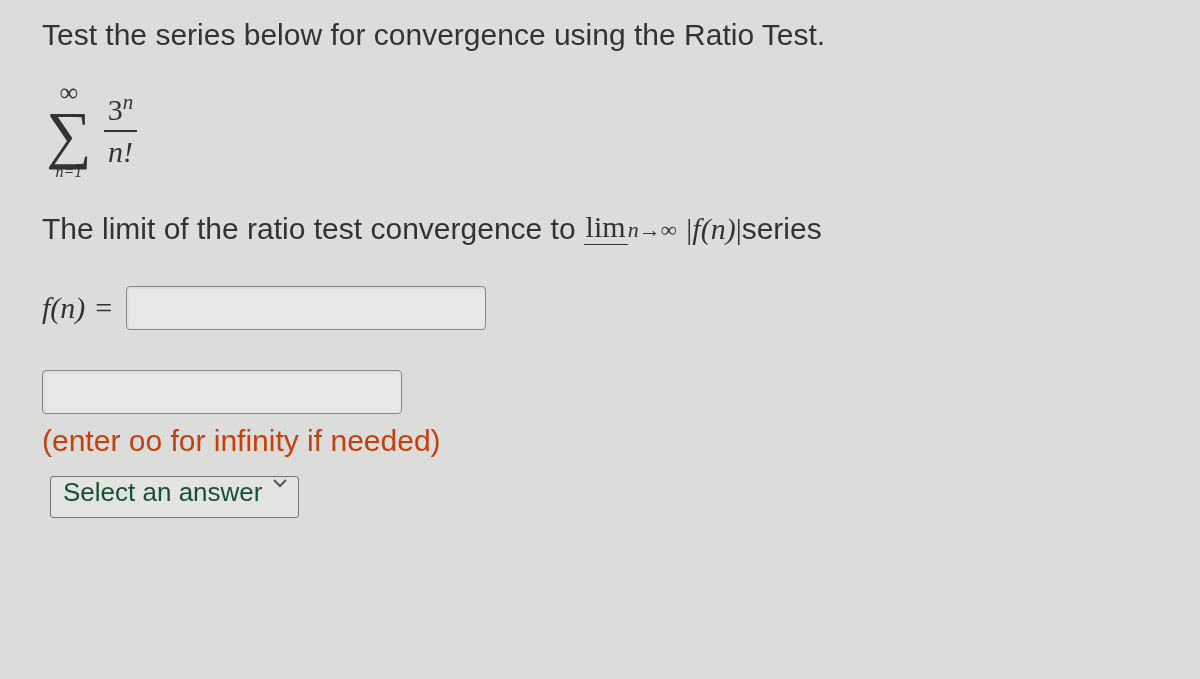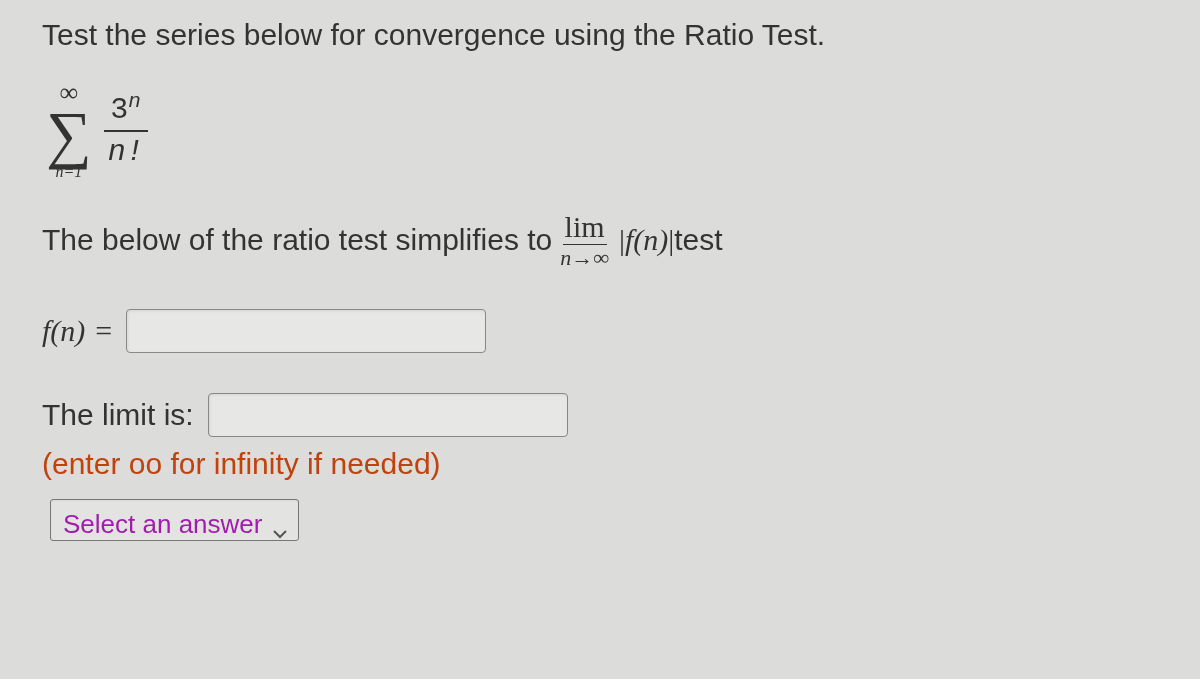--- a/index.html
+++ b/index.html
@@ -53,42 +53,41 @@
     flex-direction: column;
     align-items: center;
     margin-left: 12px;
     font-family: 'Times New Roman', serif;
     font-size: 30px;
     font-style: italic;
     line-height: 1.2;
   }
   .frac .num, .frac .den {
     padding: 0 4px;
-    font-family: Liberation Mono, monospace;
   }
   .frac .bar {
     width: 100%;
     border-top: 2px solid #333;
     margin: 2px 0;
   }
   .num sup {
     font-size: 0.7em;
     font-style: italic;
   }
   .ratio-line {
     font-size: 30px;
     color: #333;
     display: flex;
     align-items: center;
     flex-wrap: wrap;
     margin-bottom: 40px;
   }
   .lim-block {
     display: inline-flex;
-    flex-direction: column;
+    flex-direction: row;
     align-items: center;
     line-height: 1;
     margin: 0 10px 0 8px;
     font-family: 'Times New Roman', serif;
   }
   .lim-top {
     font-size: 30px;
     border-bottom: 1.5px solid #333;
     padding: 0 2px 2px 2px;
   }
@@ -148,29 +147,29 @@
     color: #c2410c;
     margin-bottom: 18px;
   }
   .final-row {
     display: flex;
     align-items: center;
     font-size: 30px;
   }
   .select-box {
     display: inline-flex;
-    align-items: flex-end;
+    align-items: flex-start;
     border: 1.5px solid #777;
     border-radius: 3px;
     background: #e3e3e1;
     height: 40px;
     padding: 0 10px 0 12px;
     margin-left: 8px;
     font-size: 26px;
-    color: #a21caf;
+    color: #14532d;
     cursor: pointer;
     box-shadow: inset 0 1px 2px rgba(0,0,0,0.05);
   }
   .select-text {
     margin-right: 10px;
   }
   .chev {
     display: inline-block;
   }
   .chev svg { display:block; }
@@ -191,39 +190,38 @@
     <span class="frac">
       <span class="num">
         <span style="font-style:normal">3</span><sup>n</sup>
       </span>
       <span class="bar"></span>
       <span class="den">n!</span>
     </span>
   </div>
 
   <div class="ratio-line">
-    <span>The below of the ratio test simplifies to </span>
+    <span>The limit of the ratio test convergence to </span>
     <span class="lim-block">
       <span class="lim-top">lim</span>
       <span class="lim-bot">n→∞</span>
     </span>
     <span class="abs">|</span>
       <span class="mathserif">f(n)</span>
       <span class="abs">|</span>
-    <span> test</span>
+    <span> series</span>
   </div>
 
   <div class="fn-row">
     <span class="fn-label">f(n)</span>
     <span class="eq">=</span>
     <input type="text" class="text-input" style="">
   </div>
 
   <div class="limit-row">
-    <span class="limit-label">The limit is:</span>
     <input type="text" class="text-input" style="">
   </div>
 
   <div class="hint">(enter oo for infinity if needed)</div>
 
   <div class="final-row">
     <span class="select-box">
       <span class="select-text">Select an answer</span>
       <span class="chev">
         <svg width="16" height="12" viewBox="0 0 16 12">

